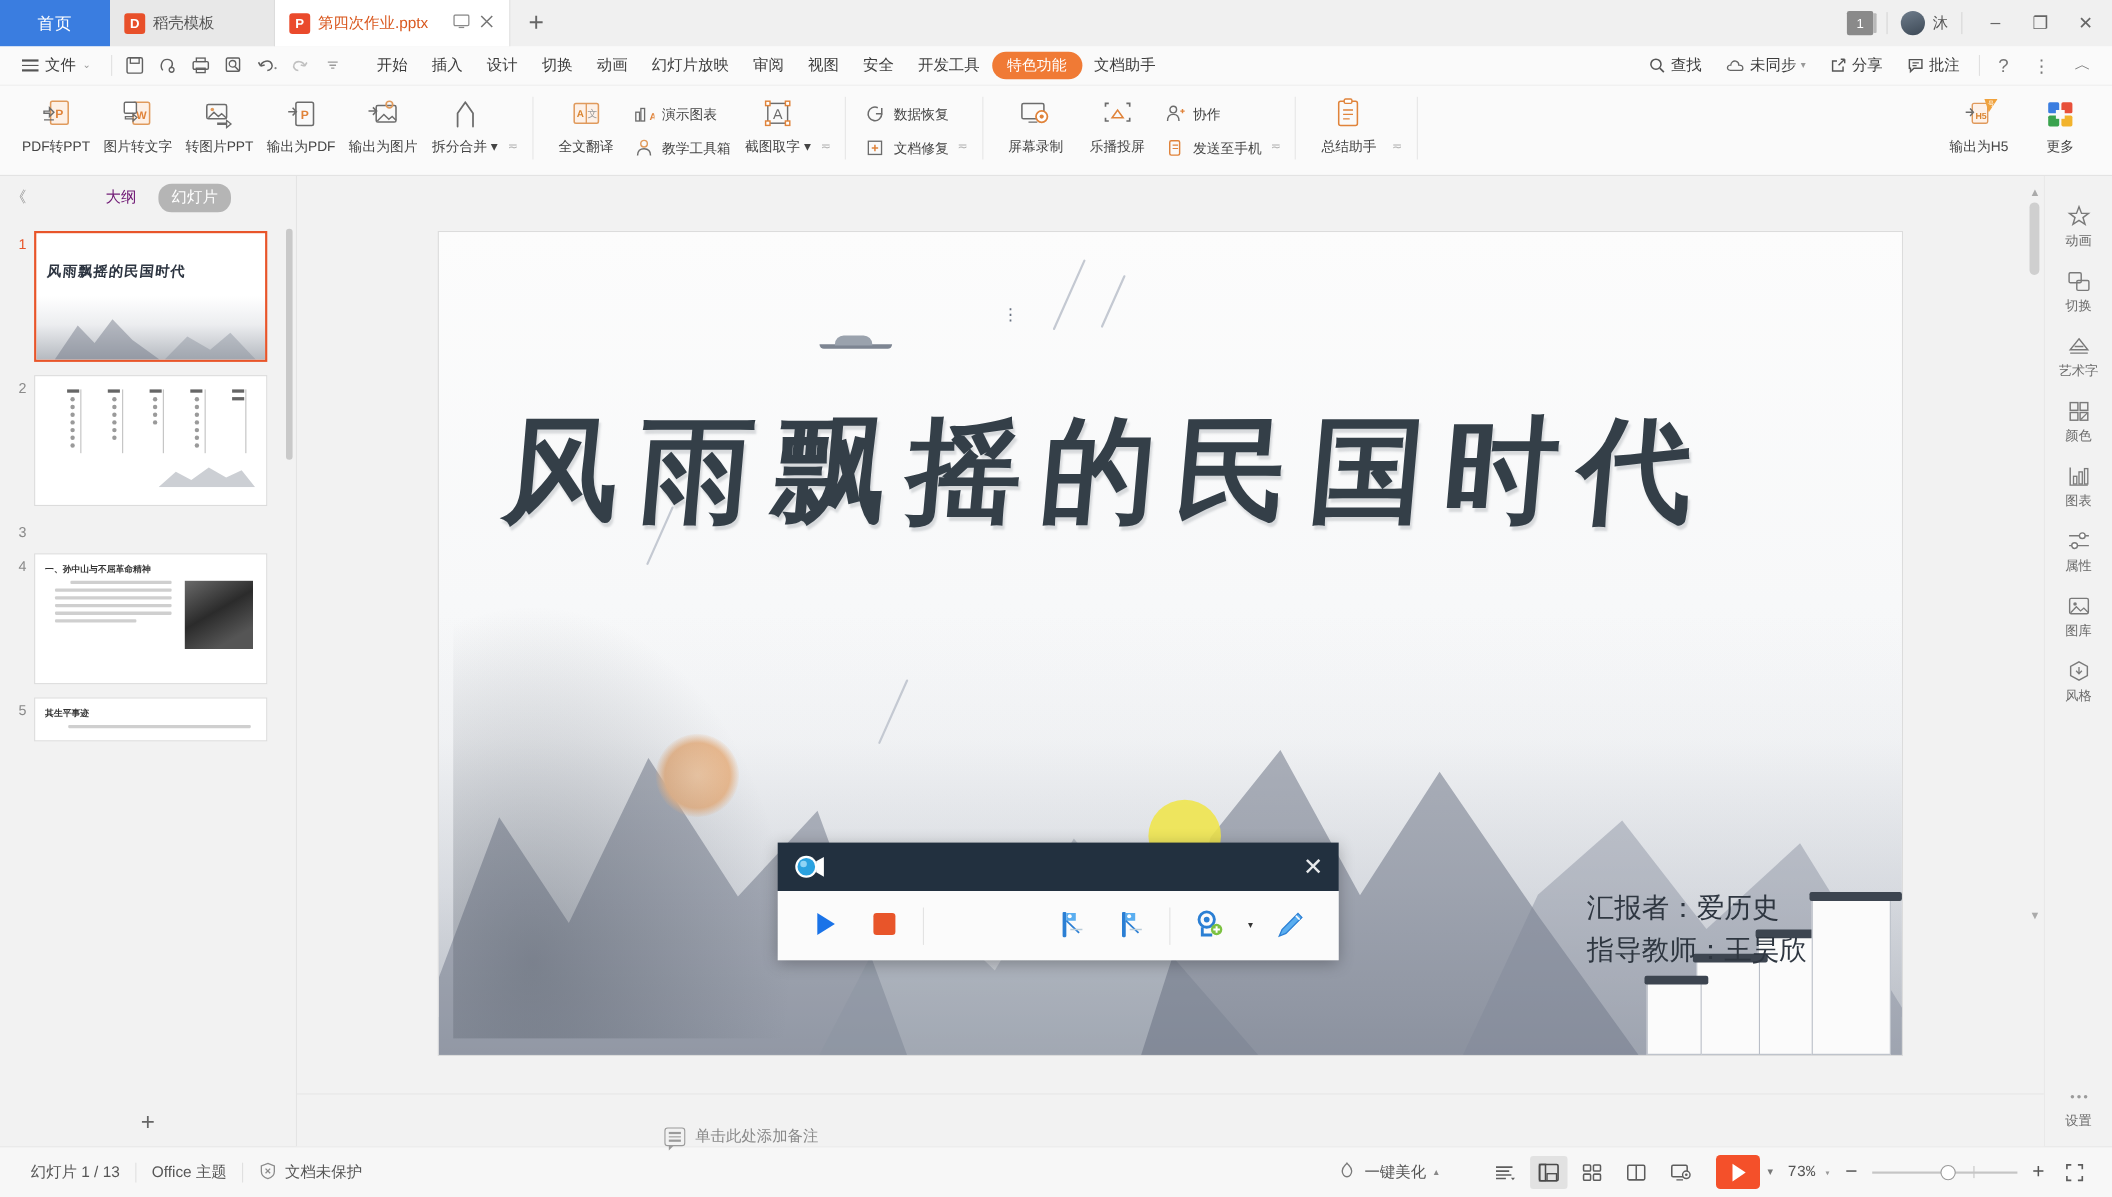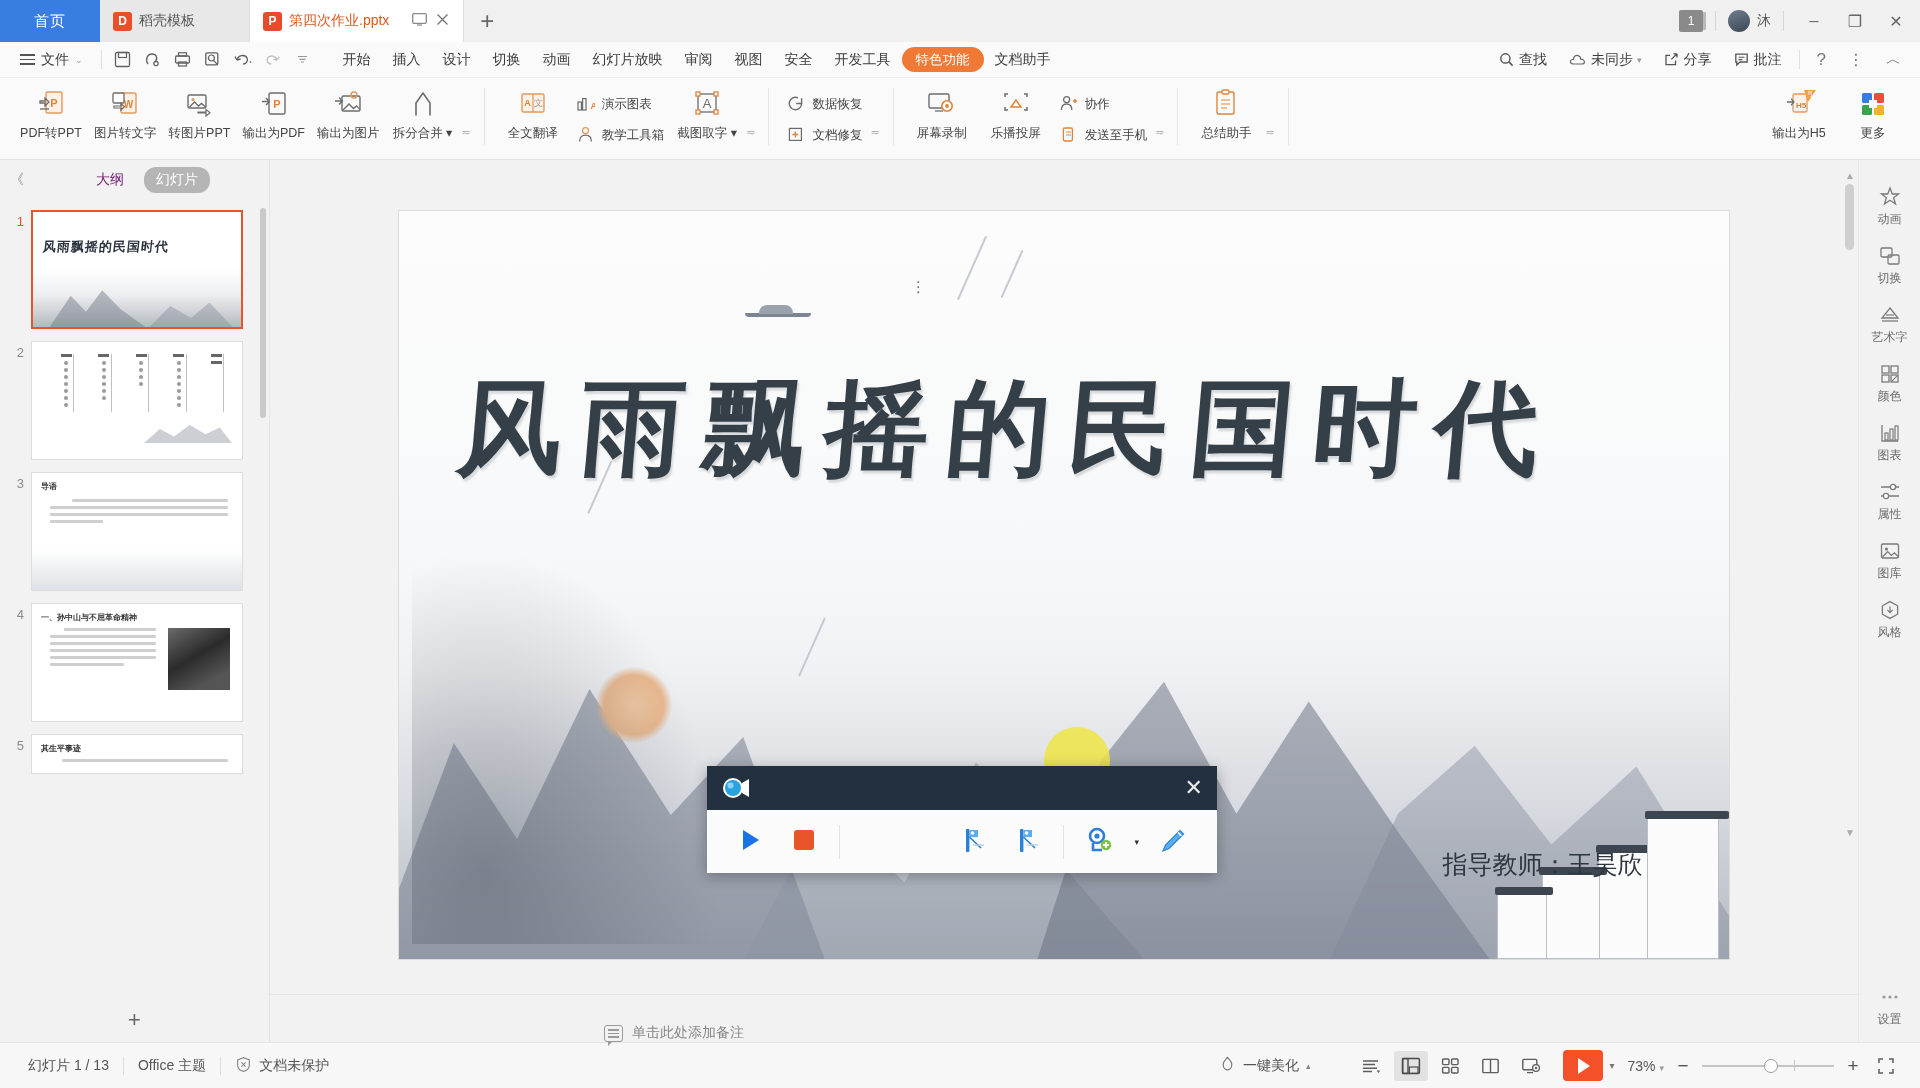--- a/index.html
+++ b/index.html
@@ -156,21 +156,21 @@
   
   .status { height:46px; background:#f7f7f7; display:flex; align-items:center; padding:0 14px; gap:0; flex:0 0 46px; border-top:1px solid #e6e6e6; font-size:14px; color:#555;}
   .st-item { padding:0 14px; display:flex; align-items:center; gap:7px; white-space:nowrap;}
   .st-div { width:1px; height:18px; background:#e0e0e0; }
   .st-center { margin-left:auto; display:flex; align-items:center; gap:0;}
   .st-right { display:flex; align-items:center; gap:0; margin-left:26px;}
   .viewbtn { width:34px; height:30px; display:flex; align-items:center; justify-content:center; color:#595959; border-radius:3px; margin:0 3px;}
   .viewbtn.sel { background:#e2e2e2; }
   .playbtn { width:40px;height:31px;background:#f4502a;border-radius:4px;display:flex;align-items:center;justify-content:center;margin-left:12px;}
   .playbtn .tri { width:0;height:0;border-left:12px solid #fff;border-top:8px solid transparent;border-bottom:8px solid transparent;margin-left:3px;}
-  .zoomtxt { padding:0 6px; color:#555; }
+  .zoomtxt { padding:0 6px; color:#555;font-family:Liberation Mono, monospace; }
   .zslider { display:flex; align-items:center; gap:0; margin:0 6px;}
   .ztrack { width:132px; height:2px; background:#c5c5c5; position:relative; }
   .zknob { position:absolute; left:62px; top:-6px; width:14px;height:14px;border-radius:50%;background:#fff;border:1.6px solid #9a9a9a;}
   .ztick { position:absolute; left:92px; top:-5px; width:1px; height:11px; background:#c5c5c5;}
   .zpm { width:26px;height:26px;display:flex;align-items:center;justify-content:center;font-size:19px;color:#555;}
 
   
   .rec { position:absolute; left:707px; top:766px; width:510px; box-shadow:0 3px 14px rgba(0,0,0,.3); z-index:40;}
   .rec-title { height:44px; background:#22303f; display:flex; align-items:center; padding:0 14px; }
   .rec-logo { width:30px;height:24px;position:relative;}
@@ -647,30 +647,20 @@
                   <b></b>
                   <b></b>
                 </span>
             </span>
             <span style="position:absolute;right:10px;bottom:16px;width:88px;height:22px;background:rgba(110,118,132,.35);clip-path:polygon(0% 100%,18% 36%,34% 70%,52% 18%,70% 60%,86% 30%,100% 100%);"></span>
           </span>
         </div>
 
         <div class="thumb-row">
           <span class="thumb-num">3</span>
-          <span class="thumb">
-            <span class="mini-head">导语</span>
-            <span class="mini-lines">
-                <i style="margin-left:22px;width:calc(100% - 22px)"></i>
-                <i></i>
-                <i></i>
-                <i style="width:30%"></i>
-              </span>
-            <span style="position:absolute;left:0;right:0;bottom:0;height:40px;background:linear-gradient(to top,rgba(160,168,180,.35),rgba(255,255,255,0));"></span>
-          </span>
         </div>
 
         <div class="thumb-row">
           <span class="thumb-num">4</span>
           <span class="thumb">
             <span class="mini-head">一、孙中山与不屈革命精神</span>
             <span class="mini-lines" style="right:86px;top:24px">
                 <i style="margin-left:14px;width:calc(100% - 14px)"></i>
                 <i></i>
                 <i></i>
@@ -723,20 +713,21 @@
             <span class="house" style="right:2%;width:72px;height:142px"></span>
             <span class="roof" style="right:0%;bottom:140px;width:84px"></span>
             <span class="house" style="right:27%;width:58px;height:86px"></span>
             <span class="roof" style="right:25.5%;bottom:84px;width:68px"></span>
             <span class="house" style="right:38%;width:50px;height:66px"></span>
             <span class="roof" style="right:36.8%;bottom:64px;width:58px"></span>
           </div>
           <div class="branch"></div>
 
           <div class="slide-info">
+            <div>汇报者：爱历史</div>
             <div>指导教师：王昊欣</div>
           </div>
         </div>
 
         <div class="vscroll">
           <span class="caret" style="top:-14px">▲</span>
           <div class="th"></div>
           <span class="caret" style="bottom:-14px">▼</span>
         </div>
       </div>

